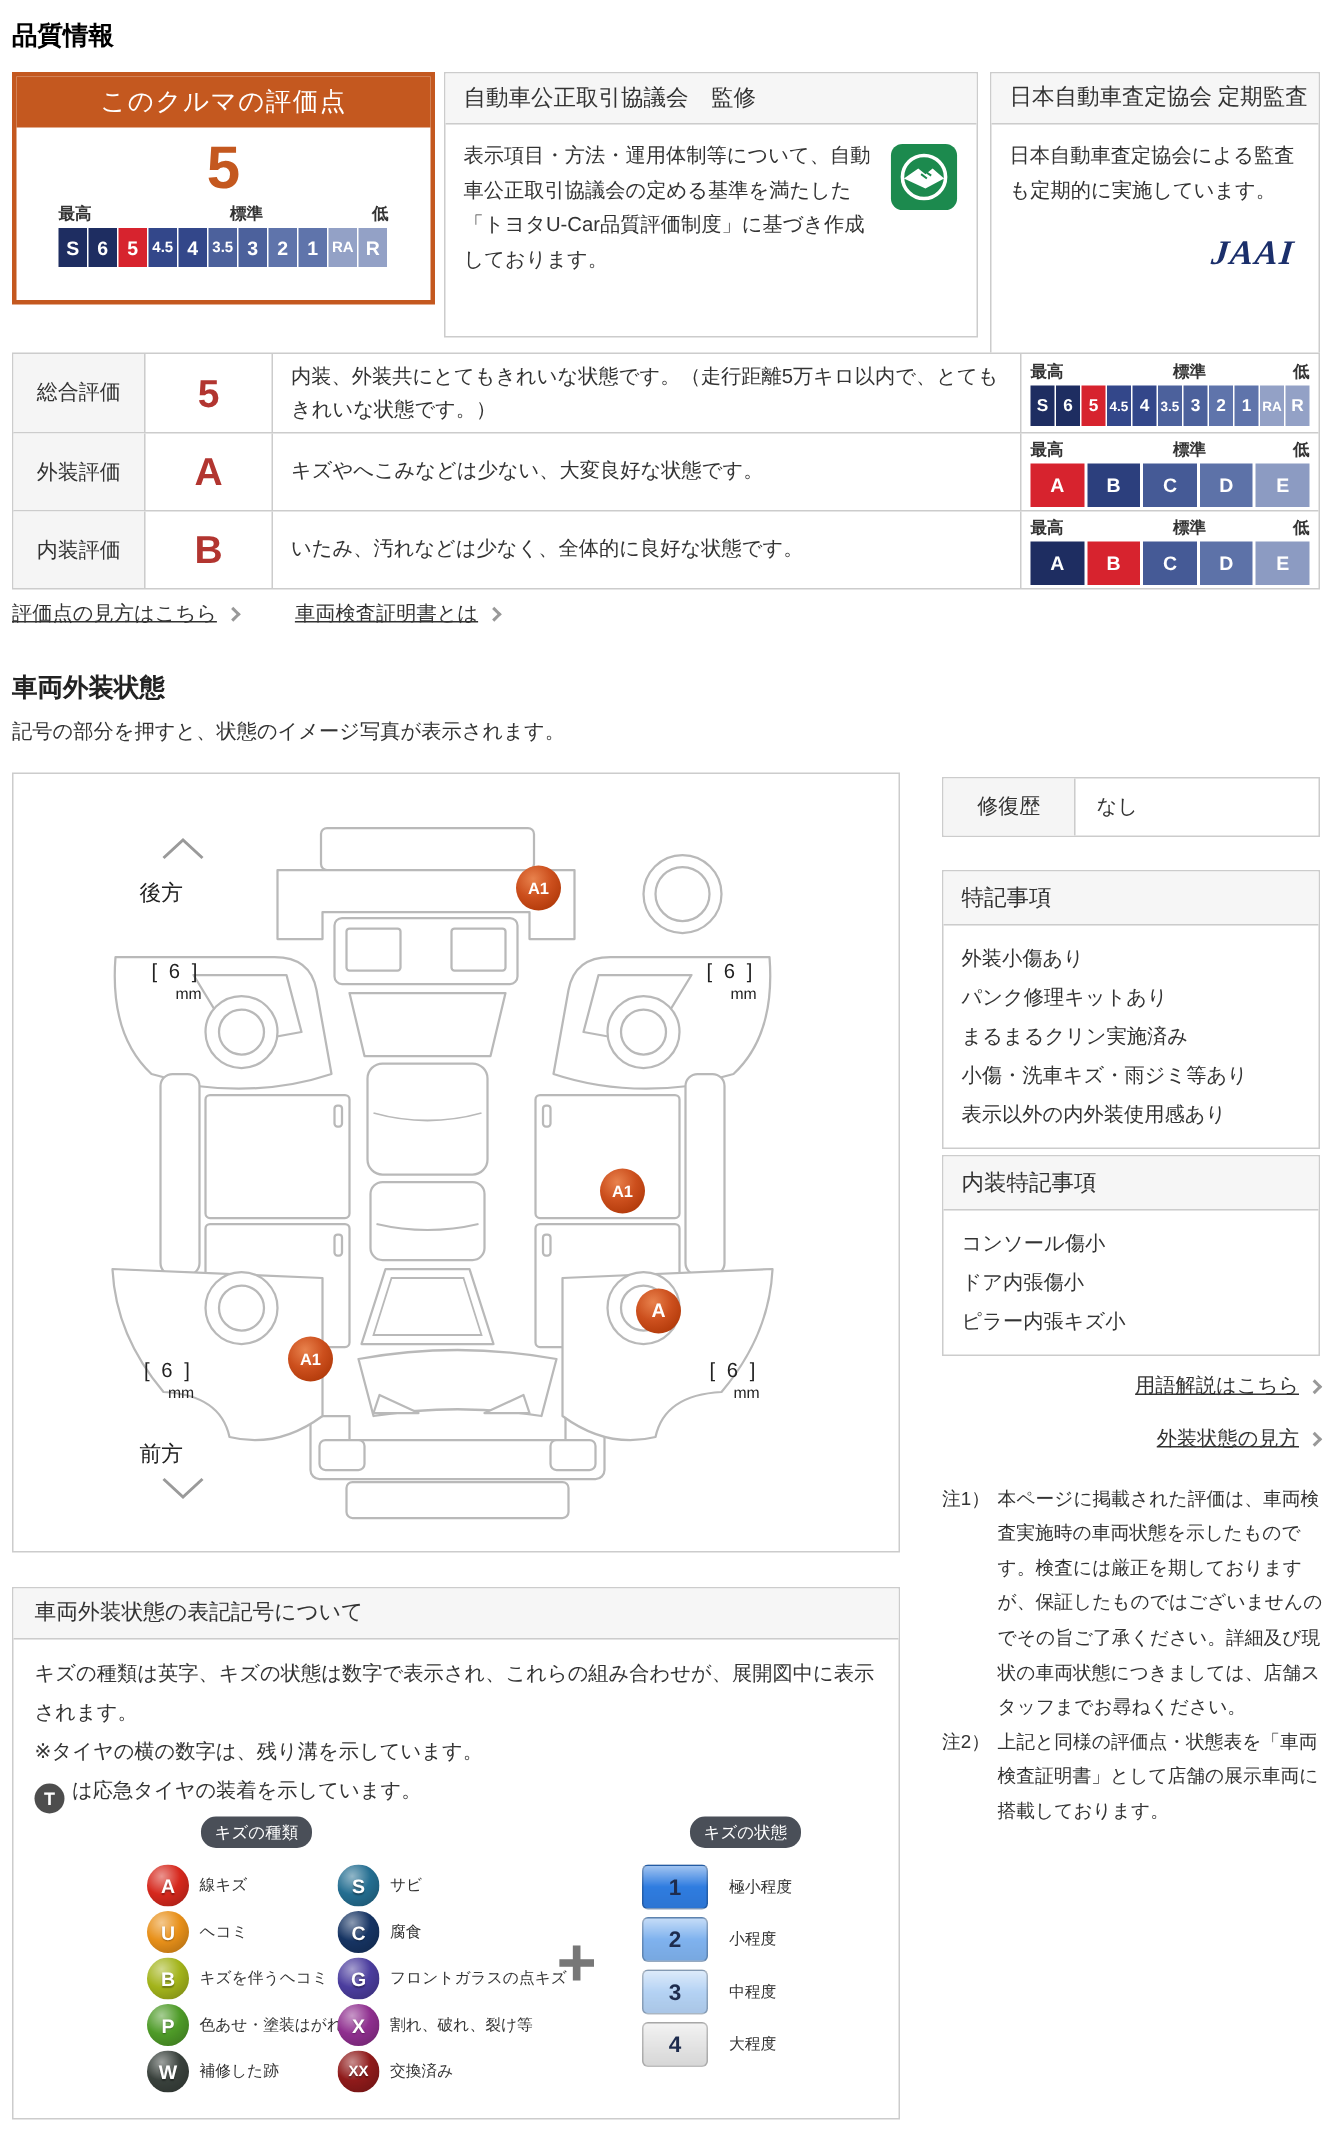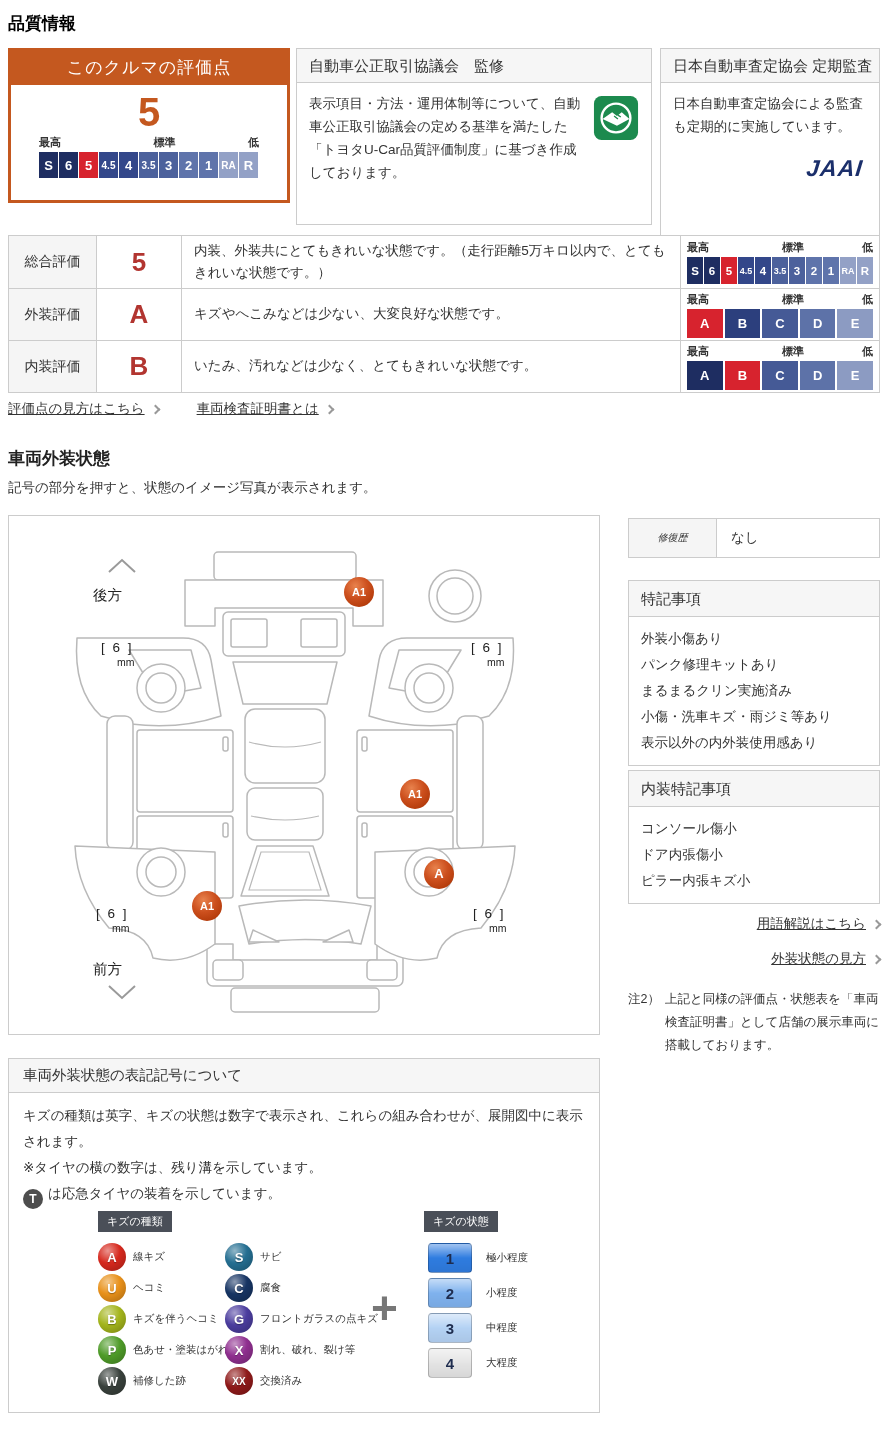--- a/index.html
+++ b/index.html
@@ -24,21 +24,21 @@
   .scell { display:flex; align-items:center; justify-content:center; color:#fff; font-weight:bold; }
   .scale-lg { width:220px; }
   .scale-lg .scell { width:19px; height:26px; font-size:13px; }
   .scale-lg .scell.sm { font-size:10px; }
 
   .info-box { position:absolute; top:48px; border:1px solid #ccc; background:#fff; }
   .info-box .ib-header { height:34px; line-height:33px; background:#f6f6f6; border-bottom:1px solid #ccc;
                          font-size:15px; color:#333; padding:0 12px; white-space:nowrap; overflow:hidden; }
   .info-box .ib-body { padding:10px 12px; font-size:13.5px; line-height:1.7; color:#333; }
   .aftc-box { left:296px; width:356px; height:177px; }
-  .jaai-box { left:660px; width:220px; height:191px; }
+  .jaai-box { left:660px; width:220px; height:191px;font-family:Liberation Serif, serif; }
   .aftc-logo { float:right; margin:2px 0 4px 8px; }
   .jaai-logo { text-align:right; padding-right:4px; margin-top:10px; font-size:23px; font-weight:bold;
                font-style:italic; color:var(--jaai-navy); letter-spacing:1px; transform:skewX(-6deg); }
 
   
   .rating-table { position:absolute; left:8px; top:235px; width:872px; border:1px solid #ccc; background:#fff; }
   .trow { display:flex; align-items:stretch; height:52px; }
   .trow + .trow { border-top:1px solid #ccc; }
   .tlabel { width:88px; background:#f5f5f5; border-right:1px solid #ccc; display:flex;
             align-items:center; justify-content:center; font-size:14px; }
@@ -70,21 +70,21 @@
   .dirchev { stroke:#9a9a9a; stroke-width:2; fill:none; }
   .tdepth { font-size:13.5px; fill:#222; letter-spacing:2px; }
   .tunit  { font-size:10.5px; fill:#222; }
   .mtext { fill:#fff; font-size:11px; font-weight:bold; }
   .mtext.big { font-size:13px; }
 
   
   .repair-table { position:absolute; left:628px; top:518px; width:252px; height:40px; border:1px solid #ccc;
                   display:flex; background:#fff; }
   .repair-label { width:88px; background:#f5f5f5; border-right:1px solid #ccc; display:flex; align-items:center;
-                  justify-content:center; font-size:10px;font-style:italic; }
+                  justify-content:center; font-size:14px; }
   .repair-value { flex:1; display:flex; align-items:center; padding-left:14px; font-size:13.5px; }
 
   .side-box { position:absolute; left:628px; width:252px; border:1px solid #ccc; background:#fff; }
   .side-box .sb-header { height:36px; line-height:35px; background:#f6f6f6; border-bottom:1px solid #ccc;
                          font-size:15px; padding:0 12px; }
   .side-box .sb-body { padding:9px 12px; font-size:13.5px; line-height:26px; }
   .tokki-box { top:580px; }
   .naiso-box { top:770px; }
 
   .side-links { position:absolute; left:628px; top:915px; width:252px; text-align:right; font-size:13.5px; }
@@ -96,21 +96,21 @@
   .foot .ft { flex:1; }
 
   
   .legend-box { position:absolute; left:8px; top:1058px; width:592px; height:355px; border:1px solid #ccc; background:#fff; }
   .legend-box .lg-header { height:34px; line-height:33px; background:#f6f6f6; border-bottom:1px solid #ccc;
                            font-size:14.5px; padding:0 14px; }
   .lg-body { padding:10px 14px 0; font-size:13.5px; line-height:26px; }
   .ticon { display:inline-flex; width:20px; height:20px; border-radius:50%; background:#4d4d4d; color:#fff;
            font-size:12px; font-weight:bold; align-items:center; justify-content:center; margin-right:5px;
            vertical-align:-5px; }
-  .lbadge { position:absolute; background:#4a4f58; color:#fff; font-size:11px; padding:3px 9px; border-radius:0; }
+  .lbadge { position:absolute; background:#4a4f58; color:#fff; font-size:11px; padding:3px 9px; border-radius:10px;margin-left:36px; }
   .type-badge { left:89px; top:152px; }
   .state-badge { left:415px; top:152px; }
   .tcol { position:absolute; top:184px; display:flex; flex-direction:column; gap:3px; }
   .tcol1 { left:89px; }
   .tcol2 { left:216px; }
   .titem { display:flex; align-items:center; gap:7px; height:28px; }
   .lcircle { width:28px; height:28px; border-radius:50%; color:#fff; font-weight:bold; font-size:13px; flex:none;
              display:flex; align-items:center; justify-content:center; text-shadow:0 1px 1px rgba(0,0,0,.35);
              background-image:radial-gradient(circle at 35% 28%, rgba(255,255,255,.5), rgba(255,255,255,0) 45%, rgba(0,0,0,.28) 100%); }
   .lcircle.xx { font-size:10px; }
@@ -220,21 +220,21 @@
             <span class="scell" style="background-color: rgb(44, 63, 125);">B</span>
             <span class="scell" style="background-color: rgb(69, 90, 150);">C</span>
             <span class="scell" style="background-color: rgb(93, 114, 168);">D</span>
             <span class="scell" style="background-color: rgb(140, 155, 194);">E</span>
           </div>
       </div>
     </div>
     <div class="trow">
       <div class="tlabel">内装評価</div>
       <div class="tgrade">B</div>
-      <div class="tdesc">いたみ、汚れなどは少なく、とてもきれいな状態です。</div>
+      <div class="tdesc">いたみ、汚れなどは少なく、全体的に良好な状態です。</div>
       <div class="tscale">
         <div class="scale-labels">
           <span>最高</span>
           <span class="mid">標準</span>
           <span>低</span>
         </div>
         <div class="scale-cells letters">
 
         <span class="scell" style="background-color: rgb(30, 45, 97);">A</span>
             <span class="scell" style="background-color: rgb(215, 35, 46);">B</span>
@@ -385,20 +385,24 @@
   </section>
 
   <div class="side-links">
 
   <div class="sl-item"><a class="llink">用語解説はこちら</a><i class="chev"></i></div>
       <div class="sl-item"><a class="llink">外装状態の見方</a><i class="chev"></i></div>
     </div>
 
   <div class="footnotes">
 
+      <div class="foot">
+        <span class="fl">注1）</span>
+        <span class="ft">本ページに掲載された評価は、車両検査実施時の車両状態を示したものです。検査には厳正を期しておりますが、保証したものではございませんのでその旨ご了承ください。詳細及び現状の車両状態につきましては、店舗スタッフまでお尋ねください。</span>
+      </div>
 
       <div class="foot">
         <span class="fl">注2）</span>
         <span class="ft">上記と同様の評価点・状態表を「車両検査証明書」として店舗の展示車両に搭載しております。</span>
       </div>
     </div>
 
   <section class="legend-box">
     <div class="lg-header">車両外装状態の表記記号について</div>
     <div class="lg-body">

